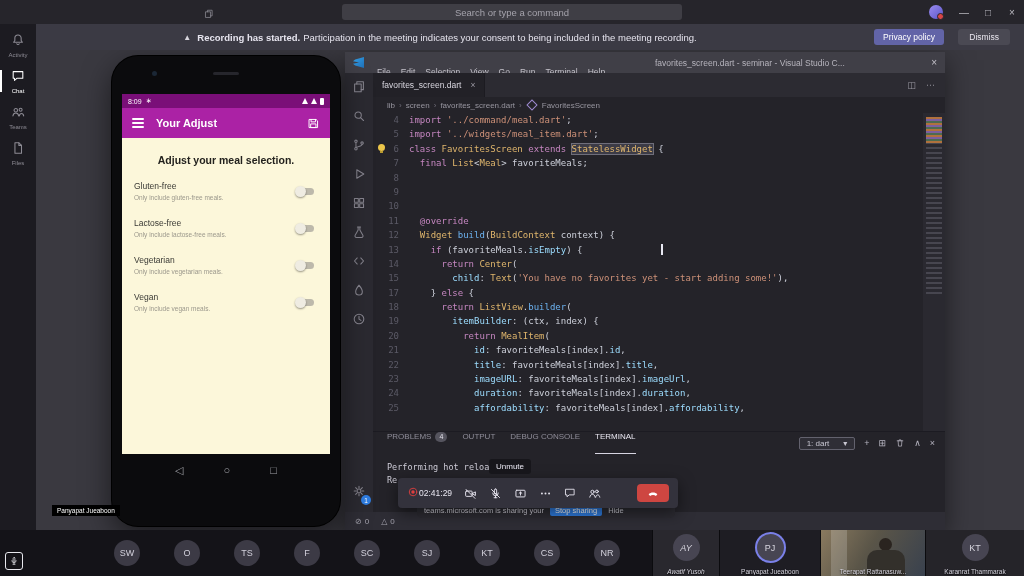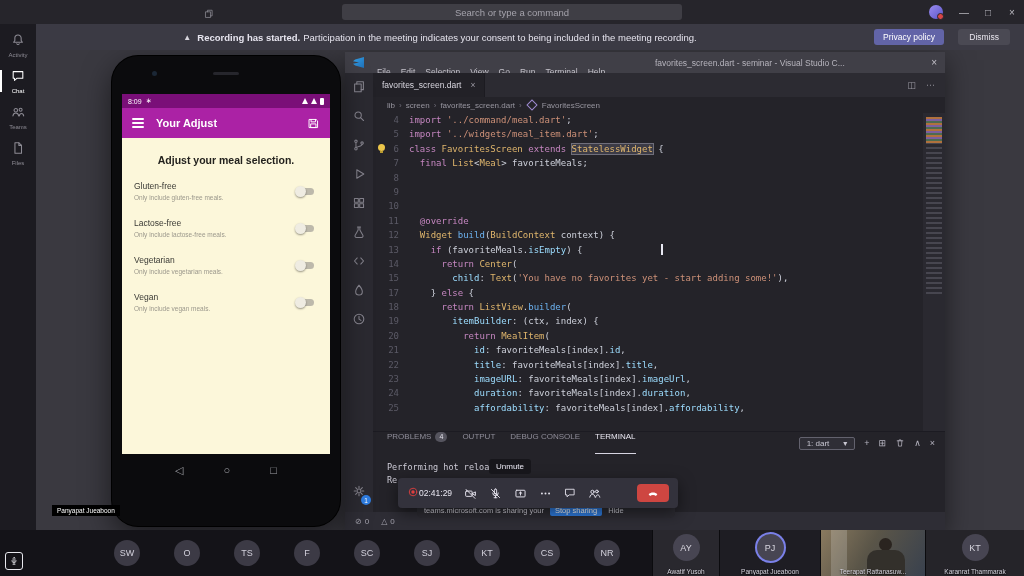--- a/index.html
+++ b/index.html
@@ -576,21 +576,21 @@
         <div class="p-dot">SC</div>
         <div class="p-dot">SJ</div>
         <div class="p-dot">KT</div>
         <div class="p-dot">CS</div>
         <div class="p-dot">NR</div>
         <div class="p-dot">GT</div>
         <div class="p-dot">PR</div>
         <div class="p-dot">YS</div>
       </div>
     <div class="tiles" id="p-tiles">
-        <div class="tile" style="width: 66px; background: rgb(41, 40, 46);">
+        <div class="tile" style="width: 66px; background: rgb(41, 40, 46); font-style: italic;">
           <span class="circ">AY</span>
           <span class="tname">Awatif Yusoh</span>
         </div>
         <div class="tile" style="width: 100px; background: rgb(30, 29, 35);">
           <span class="circ ring">PJ</span>
           <span class="tname">Panyapat Jueaboon</span>
         </div>
         <div class="tile video-bg" style="width: 104px;">
           <span class="v-band"></span>
           <span class="v-head"></span>

